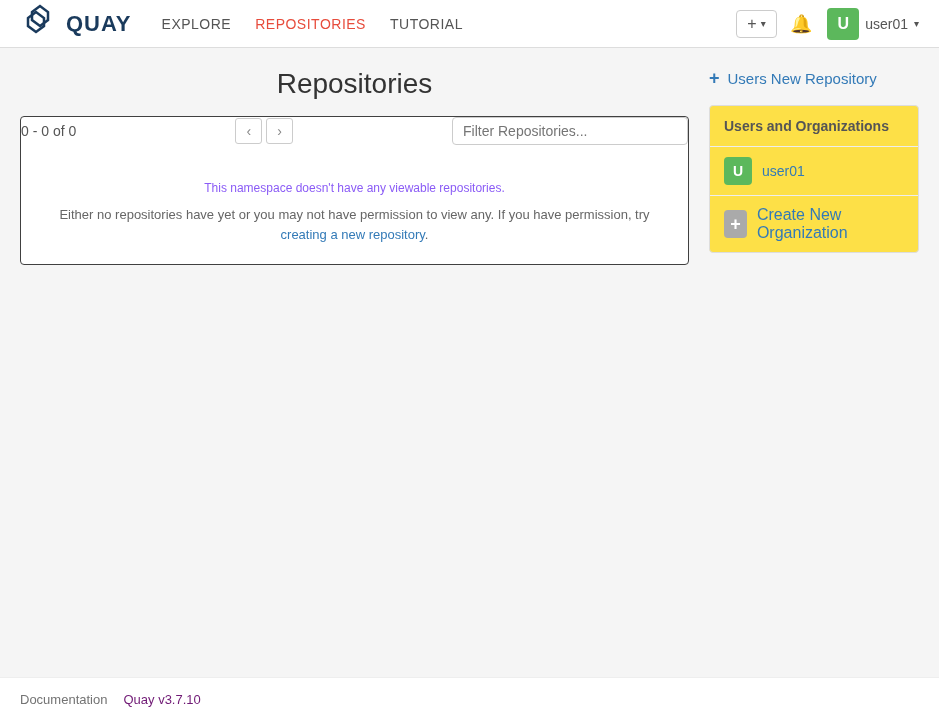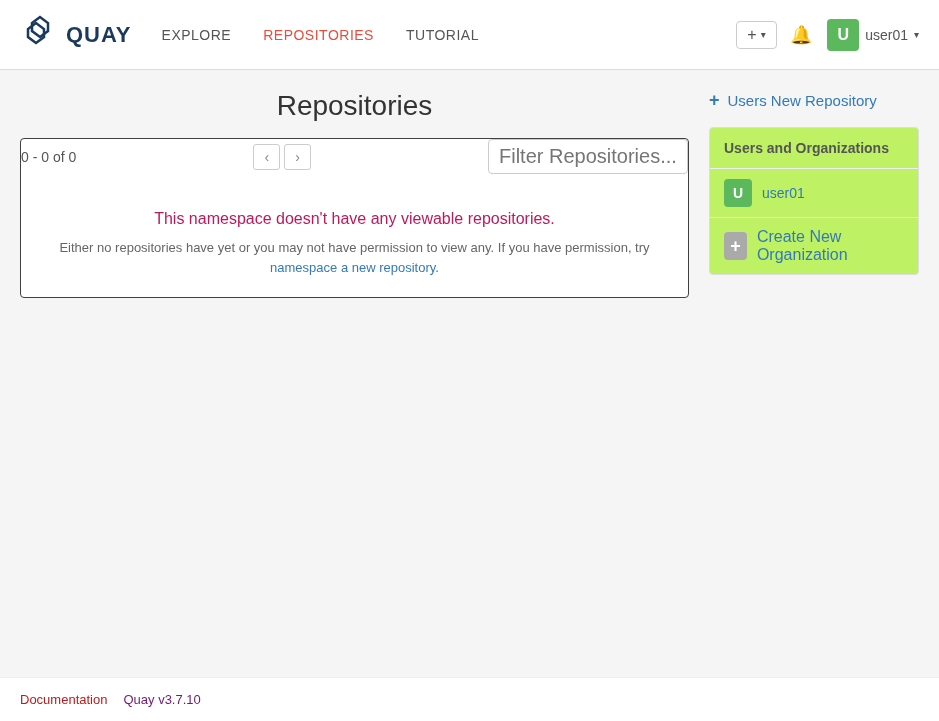--- a/index.html
+++ b/index.html
@@ -2,21 +2,21 @@
 <html><head>
   <meta charset="utf-8">
   <style>
     * { box-sizing: border-box; margin: 0; padding: 0; }
     body { font-family: Arial, sans-serif; background: #f5f5f5; color: #333; font-size: 14px; min-height: 721px; display: flex; flex-direction: column; }
 
     
     .navbar {
       background: #fff;
       border-bottom: 1px solid #ddd;
-      height: 70px;
+      height: 48px;
       display: flex;
       align-items: center;
       padding: 8px 20px;
       justify-content: space-between;
     }
     .navbar-left {
       display: flex;
       align-items: center;
       gap: 30px;
     }
@@ -26,21 +26,21 @@
       gap: 6px;
       text-decoration: none;
     }
     .logo-icon {
       width: 40px;
       height: 40px;
     }
     .nav-links {
       display: flex;
       align-items: center;
-      gap: 32px;
+      gap: 24px;
     }
     .nav-link {
       text-decoration: none;
       color: #555;
       font-size: 14px;
       font-weight: 500;
       letter-spacing: 0.5px;
     }
     .nav-link.active {
       color: #e74c3c;
@@ -137,31 +137,31 @@
       padding: 4px 10px;
       cursor: pointer;
       font-size: 14px;
       color: #888;
       border-radius: 3px;
     }
     .filter-input {
       border: 1px solid #ccc;
       border-radius: 4px;
       padding: 5px 10px;
-      font-size: 20px;
-      width: 200px;
+      font-size: 14px;
+      width: 236px;
       color: #c2410c;
     }
     .empty-state {
       text-align: center;
       padding: 20px;
     }
     .empty-title {
-      font-size: 16px;
-      color: #be185d;
+      font-size: 12px;
+      color: #8b5cf6;
       margin-bottom: 10px;
     }
     .empty-desc {
       font-size: 13px;
       color: #666;
       line-height: 1.5;
     }
     .empty-desc a {
       color: #337ab7;
       text-decoration: none;
@@ -179,21 +179,21 @@
       border: none;
       color: #337ab7;
       font-size: 15px;
       cursor: pointer;
       margin-bottom: 16px;
       padding: 0;
     }
     .create-new-repo-btn .plus-icon { font-size: 18px; font-weight: bold; }
 
     .sidebar-card {
-      background: #bef264;
+      background: #fde047;
       border: 1px solid #ddd;
       border-radius: 4px;
       padding: 0;
     }
     .sidebar-card-title {
       font-size: 14px;
       font-weight: bold;
       color: #555;
       padding: 12px 14px;
       border-bottom: 1px solid #eee;
@@ -249,21 +249,21 @@
     
     .footer {
       background: #fff;
       border-top: 1px solid #eee;
       padding: 14px 20px;
       display: flex;
       gap: 16px;
       align-items: center;
     }
     .footer a {
-      color: #b91c1c;
+      color: #737373;
       text-decoration: none;
       font-size: 13px;
     }
     .footer-version {
       font-size: 13px;
       color: #701a75;
     }
   </style>
 </head>
 <body>
@@ -308,21 +308,21 @@
         <span class="pagination-info">0 - 0 of 0</span>
         <div class="pagination-btns">
           <button class="pagination-btn">‹</button>
           <button class="pagination-btn">›</button>
         </div>
         <input class="filter-input" type="text" placeholder="Filter Repositories..." style="">
       </div>
       <div class="empty-state">
         <p class="empty-title">This namespace doesn't have any viewable repositories.</p>
         <p class="empty-desc">
-          <span>Either no repositories have yet or you may not have permission to view any. If you have permission, try </span><a href="#">namespace a new repository</a><span>.</span>
+          <span>Either no repositories have yet or you may not have permission to view any. If you have permission, try </span><a href="#">creating a new repository</a><span>.</span>
         </p>
       </div>
     </div>
   </div>
 
   <div class="right-panel">
     <button class="create-new-repo-btn">
       <span class="plus-icon">+</span>
       <span>Users New Repository</span>
     </button>

